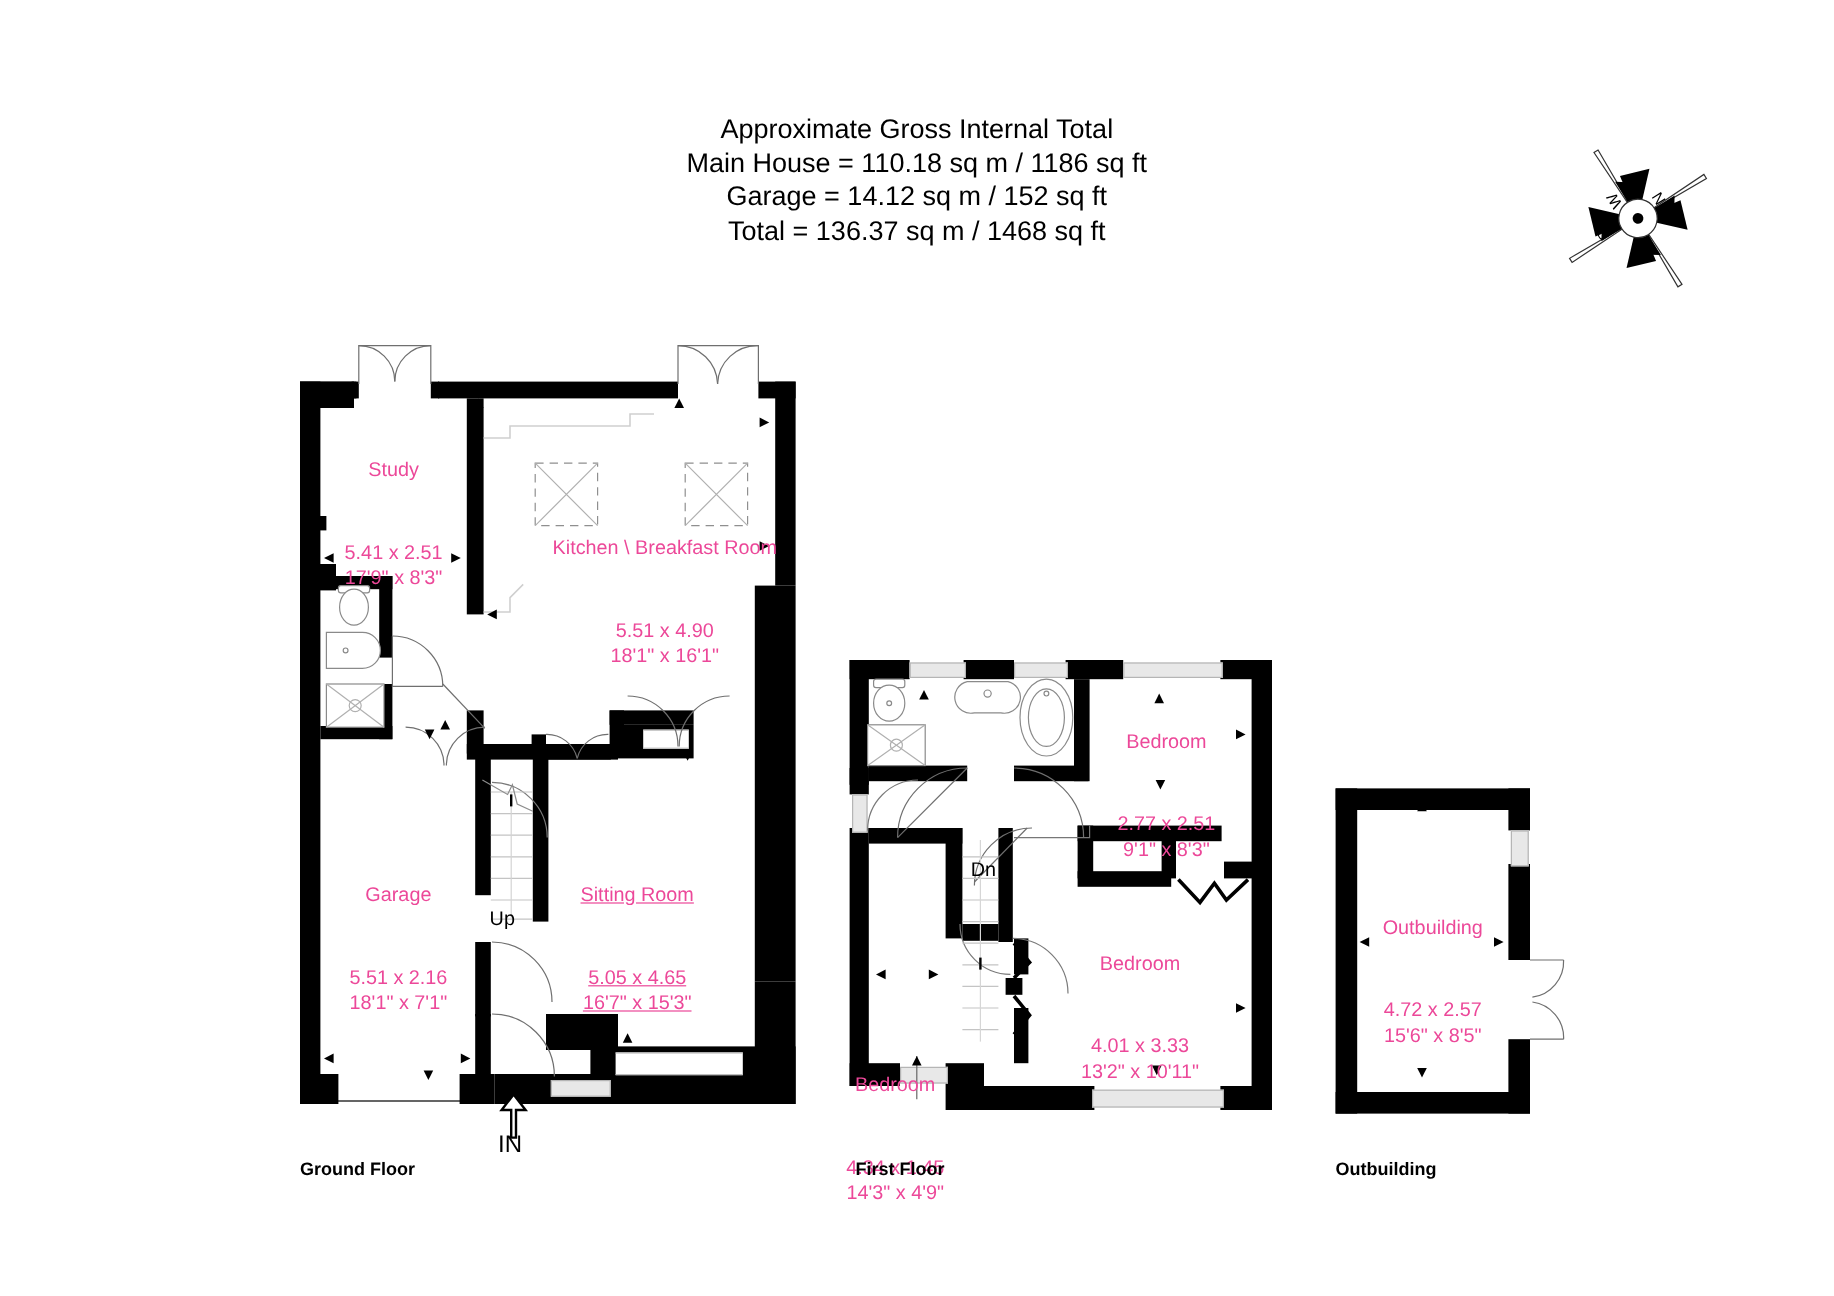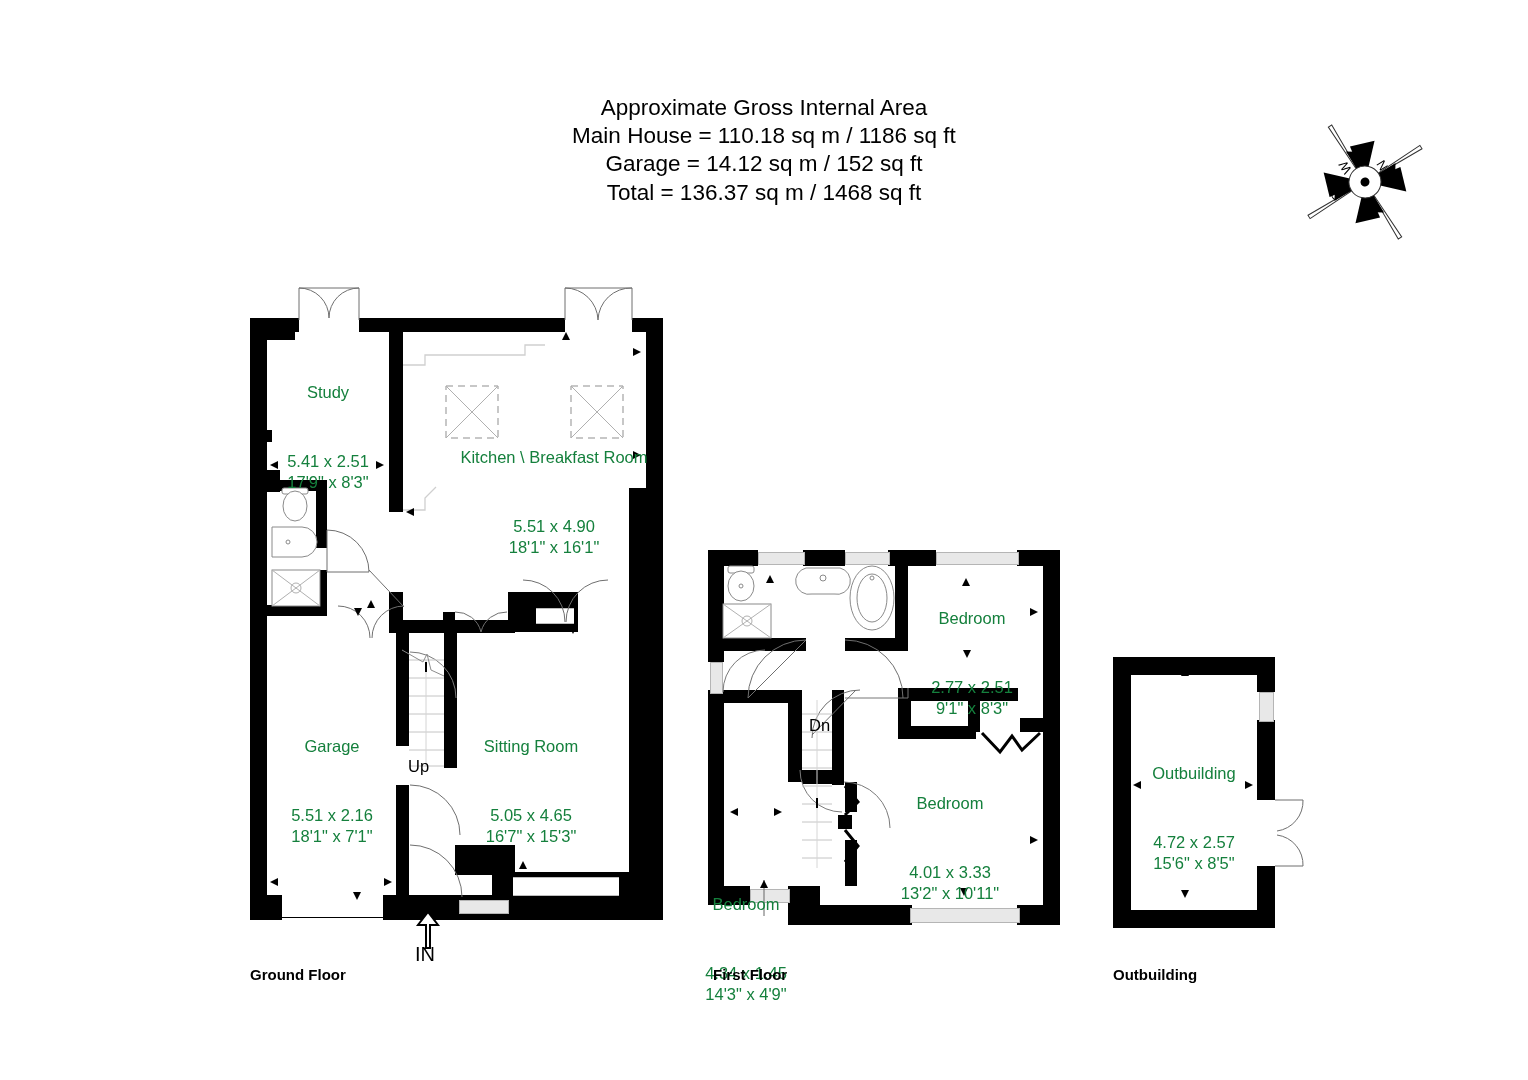--- a/index.html
+++ b/index.html
@@ -13,42 +13,42 @@
 
   
   #footer-note{position:absolute;left:264px;top:1010px;width:1000px;text-align:center;
                font-size:20.5px;color:#000;white-space:nowrap;}
 
   
   .floor-caption{position:absolute;font-size:15px;font-weight:bold;color:#000;white-space:nowrap;}
 
   
   .room-label{position:absolute;text-align:center;font-size:16.5px;line-height:21px;
-              color:#15803d;white-space:nowrap;}
+              color:#ec4899;white-space:nowrap;}
   .room-label .rl-name{display:block;}
   .room-label .rl-m{display:block;margin-top:48px;}
   .room-label .rl-f{display:block;}
   .mini-label{position:absolute;font-size:16.5px;color:#000;white-space:nowrap;}
 
   
   .w{position:absolute;background:#000;}          
   .thin{position:absolute;background:#000;}       
   .winfill{position:absolute;background:#ffffff;border-top:1px solid #bdbdbd;
            border-bottom:1px solid #bdbdbd;}
   .glassbar{position:absolute;background:#e8e8e8;border:1px solid #b5b5b5;}
   svg.ov{position:absolute;left:0;top:0;width:1528px;height:1080px;overflow:visible;
          pointer-events:none;}
 </style>
 </head>
 <body>
 
 <div class="stage">
 
   <div id="header-block">
-    <div>Approximate Gross Internal Area</div>
+    <div>Approximate Gross Internal Total</div>
     <div>Main House = 110.18 sq m / 1186 sq ft</div>
     <div>Garage = 14.12 sq m / 152 sq ft</div>
     <div>Total = 136.37 sq m / 1468 sq ft</div>
   </div>
 
   <svg class="ov" aria-hidden="true">
     <g transform="translate(1365,182) rotate(-122)">
 
       <g stroke="#333" stroke-width="1" fill="none">
         <path d="M0,0 L2,-66 L-2,-66 Z" fill="#fff"></path>
@@ -228,21 +228,21 @@
       <span class="rl-m">5.51 x 4.90</span>
       <span class="rl-f">18'1" x 16'1"</span>
     </div>
 
     <div class="room-label" style="left:234px;top:736px;width:196px;">
       <span class="rl-name">Garage</span>
       <span class="rl-m">5.51 x 2.16</span>
       <span class="rl-f">18'1" x 7'1"</span>
     </div>
 
-    <div class="room-label" style="left:433px;top:736px;width:196px;">
+    <div class="room-label" style="left:433px;top:736px;width:196px;text-decoration:underline;">
       <span class="rl-name">Sitting Room</span>
       <span class="rl-m">5.05 x 4.65</span>
       <span class="rl-f">16'7" x 15'3"</span>
     </div>
 
     <div class="mini-label" style="left:408px;top:757px;">Up</div>
     <div class="mini-label" style="left:415px;top:943px;font-size:20px;">IN</div>
 
     <div class="floor-caption" style="left:250px;top:966px;">Ground Floor</div>
   </div>

